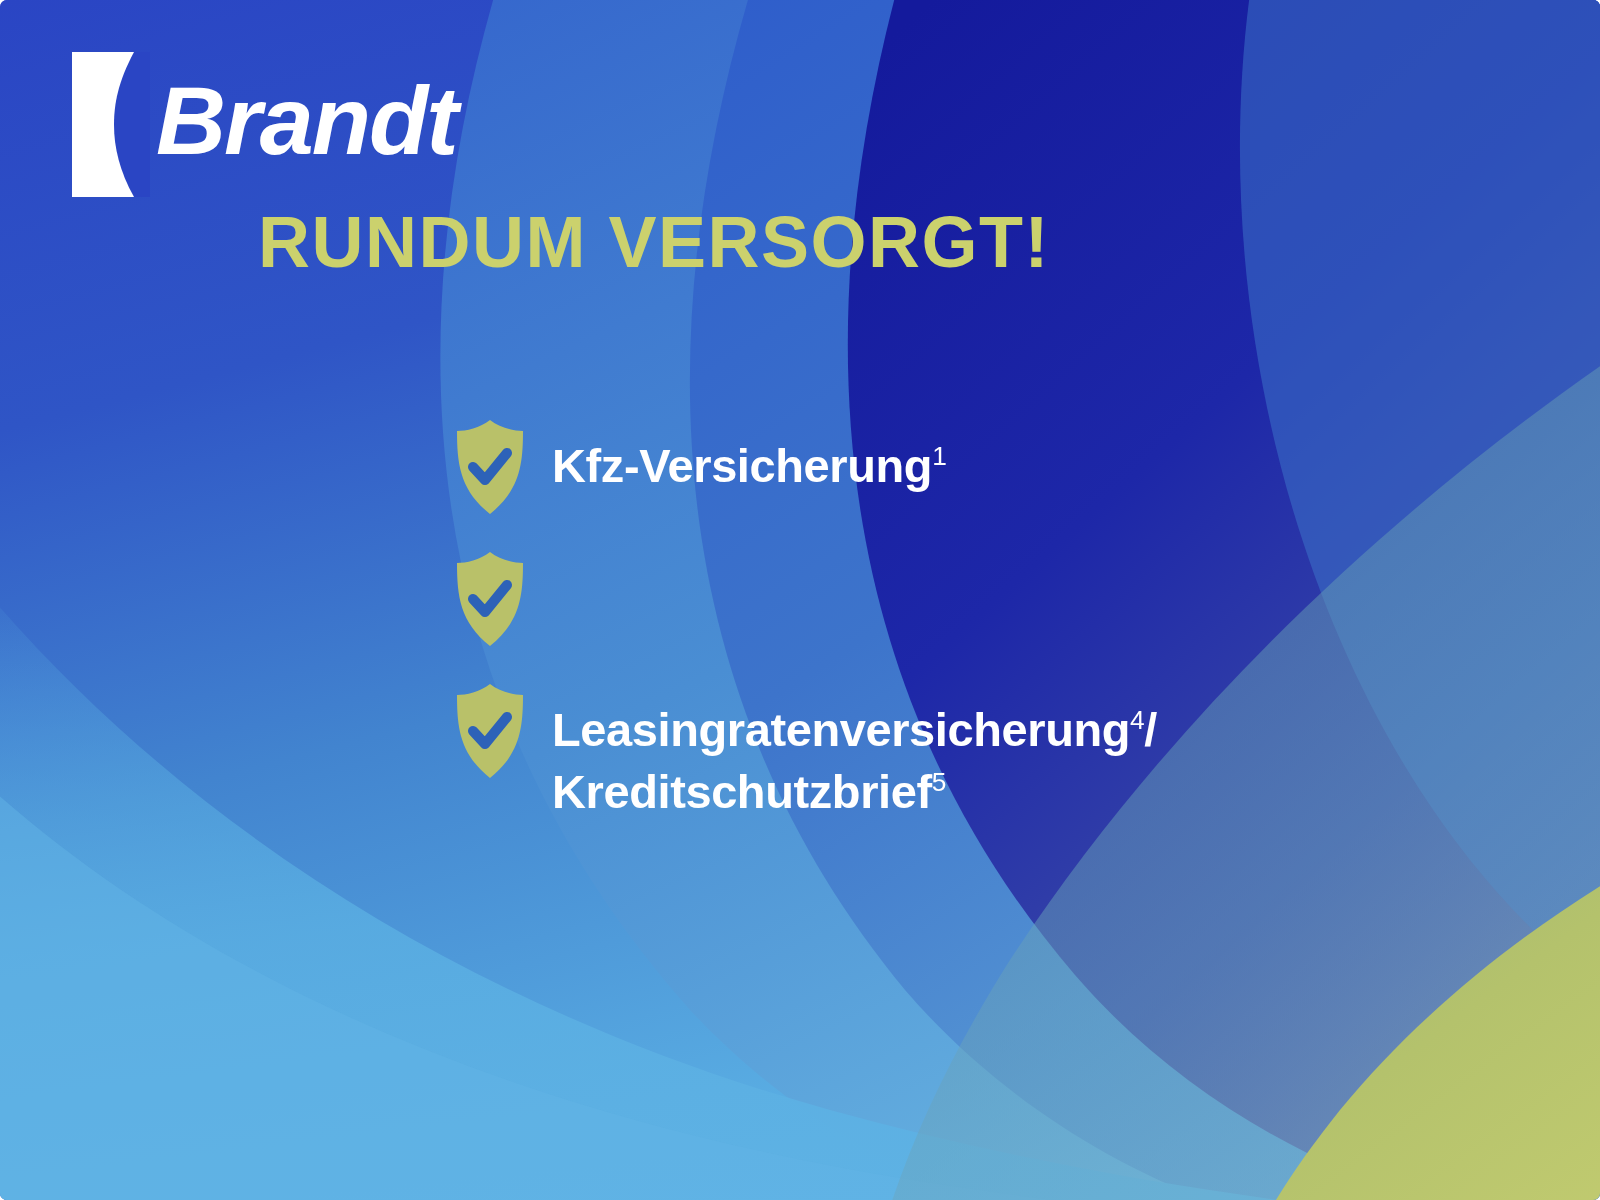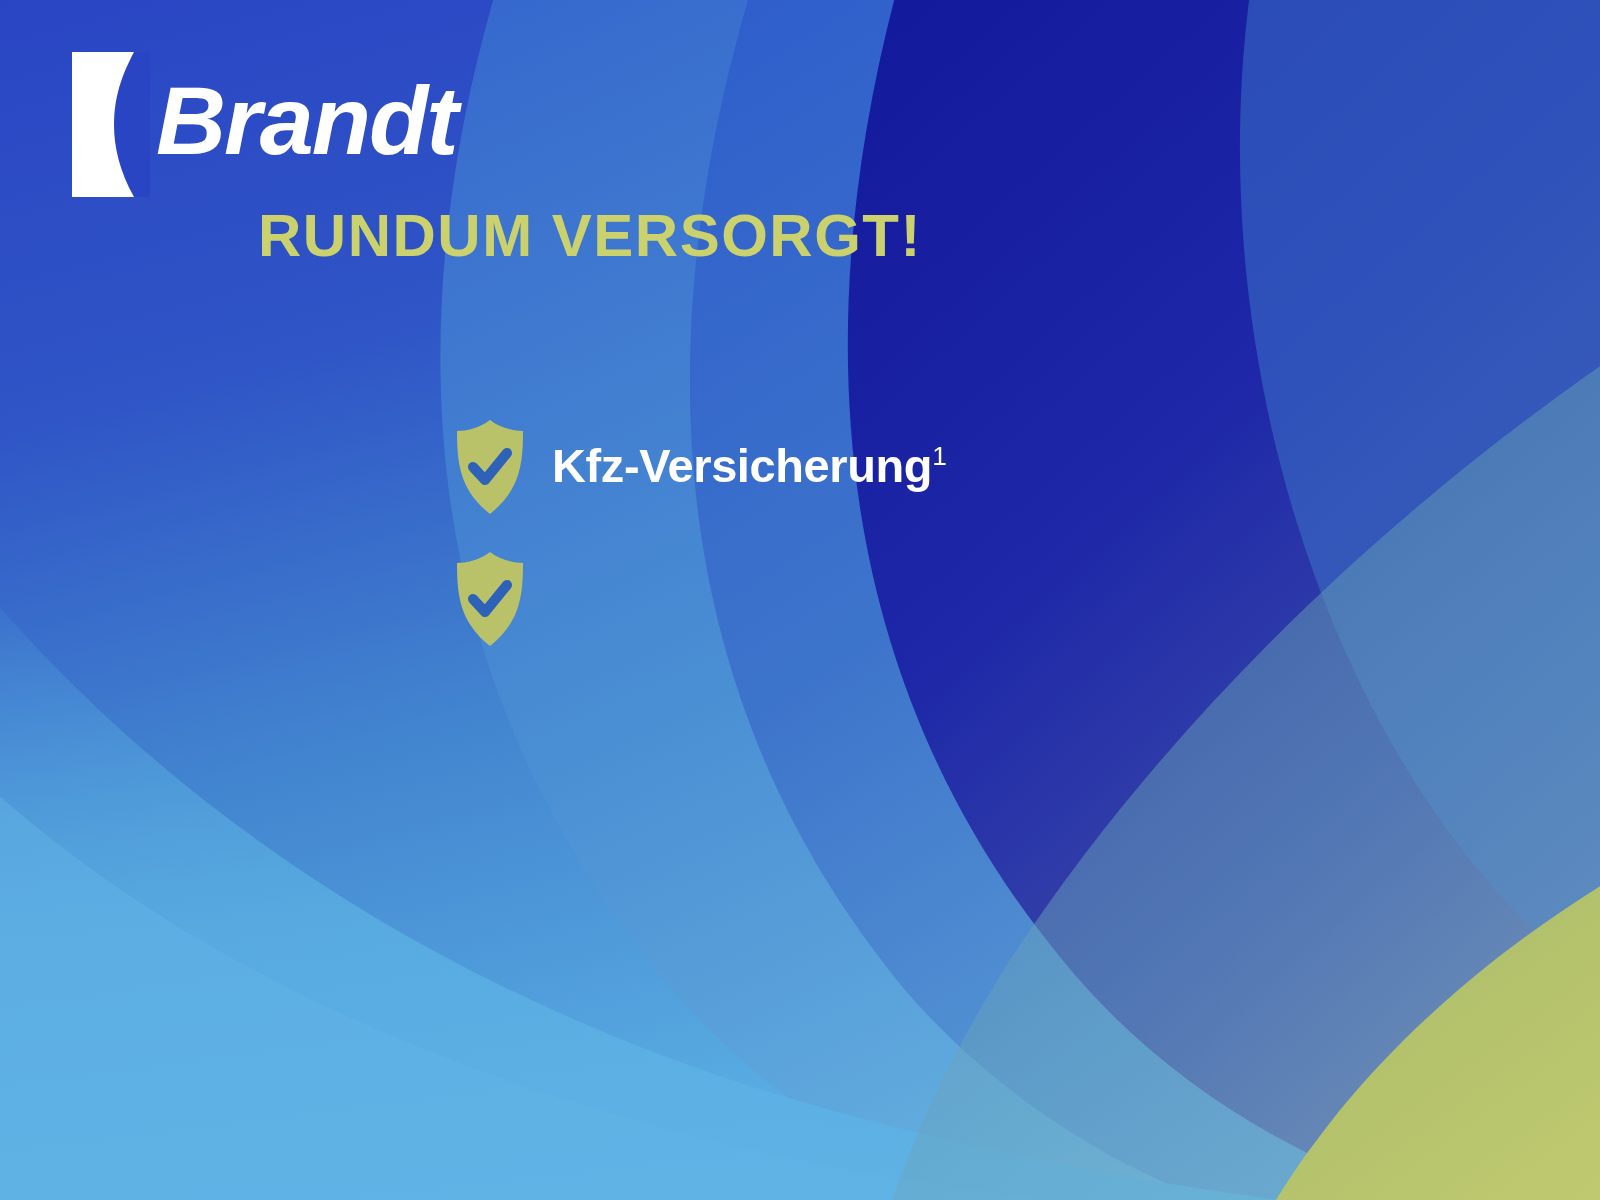--- a/index.html
+++ b/index.html
@@ -7,20 +7,21 @@
     padding: 0;
     background: #ffffff;
   }
   #poster {
     position: relative;
     width: 1600px;
     height: 1200px;
     overflow: hidden;
     font-family: "Liberation Sans", sans-serif;
     background: #2a45c0;
+    border-radius: 7px;
   }
 
   
   .bg-layer {
     position: absolute;
     inset: 0;
     pointer-events: none;
   }
   .bg-svg {
     position: absolute;
@@ -59,21 +60,21 @@
     white-space: nowrap;
   }
 
   
   .headline {
     position: absolute;
     left: 258px;
     top: 206px;
     font-family: "Liberation Sans", sans-serif;
     font-weight: bold;
-    font-size: 60px;
+    font-size: 72px;
     letter-spacing: 1.5px;
     line-height: 1;
     color: #cbd16d;
     white-space: nowrap;
   }
 
   
   .features {
     position: absolute;
     left: 452px;
@@ -225,16 +226,28 @@
     <div class="feature-row">
       <span class="shield-icon">
         <svg width="76" height="98" viewBox="0 0 76 98" aria-hidden="true">
           <path d="M38 2 C28 10 14 13 5 13 C5 46 8 72 38 96 C68 72 71 46 71 13 C62 13 48 10 38 2 Z" fill="#b9c169"></path>
           <path d="M21 49 L33 62 L55 35" fill="none" stroke="#2d62b8" stroke-width="10" stroke-linecap="round" stroke-linejoin="round"></path>
         </svg>
       </span>
     </div>
 
 
+    <div class="feature-row">
+      <span class="shield-icon">
+        <svg width="76" height="98" viewBox="0 0 76 98" aria-hidden="true">
+          <path d="M38 2 C28 10 14 13 5 13 C5 46 8 72 38 96 C68 72 71 46 71 13 C62 13 48 10 38 2 Z" fill="#b9c169"></path>
+          <path d="M21 49 L33 62 L55 35" fill="none" stroke="#2d62b8" stroke-width="10" stroke-linecap="round" stroke-linejoin="round"></path>
+        </svg>
+      </span>
+      <span class="feature-text">
+        <span>Leasingratenversicherung</span><sup>4</sup><span class="sep">/</span>
+        <span>Kreditschutzbrief</span><sup>5</sup>
+      </span>
+    </div>
 
   </div>
 
 </div>
 
 </body></html>

